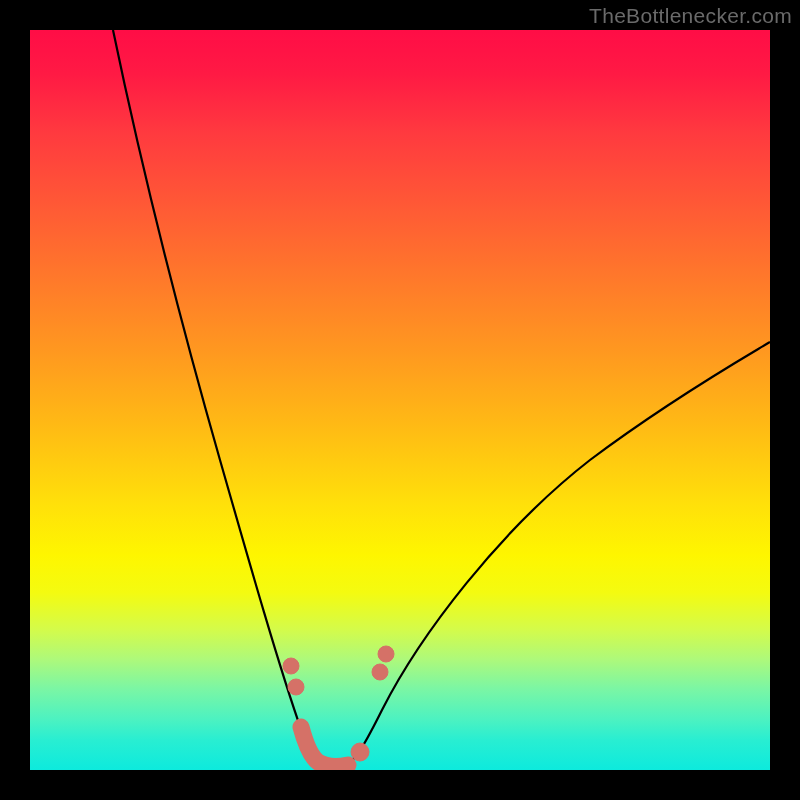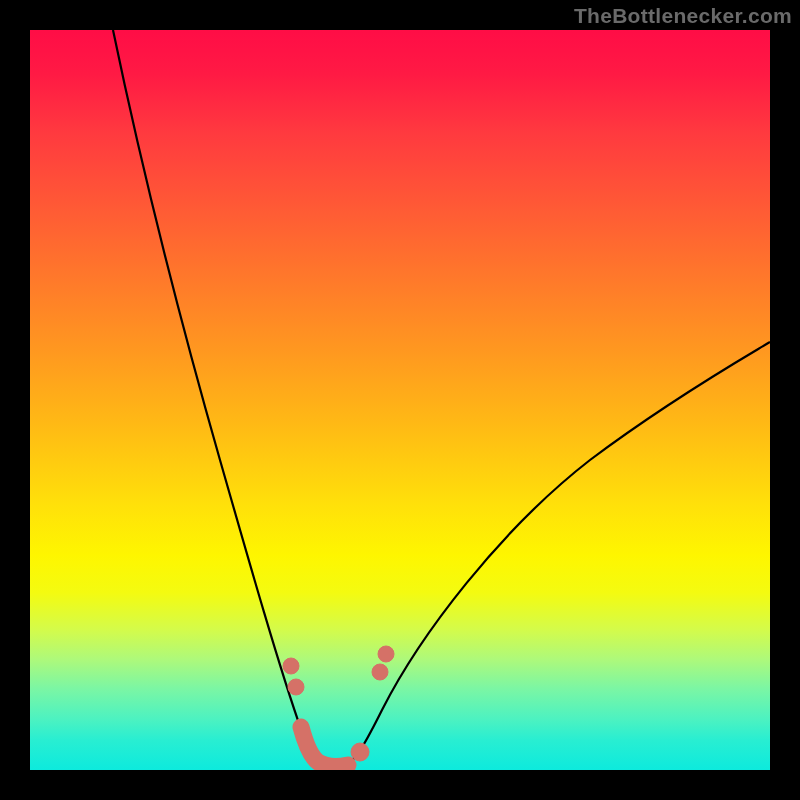--- a/index.html
+++ b/index.html
@@ -46,21 +46,21 @@
       #0deadd 100%
     );
   }
   .watermark {
     position: absolute;
     top: 4px;
     right: 8px;
     color: #6a6a6a;
     font-size: 21px;
     letter-spacing: 0.3px;
-    font-weight: 700;
+    font-weight: 400;
     user-select: none;
   }
   svg.curves {
     position: absolute;
     top: 0;
     left: 0;
     width: 740px;
     height: 740px;
   }
 </style>

